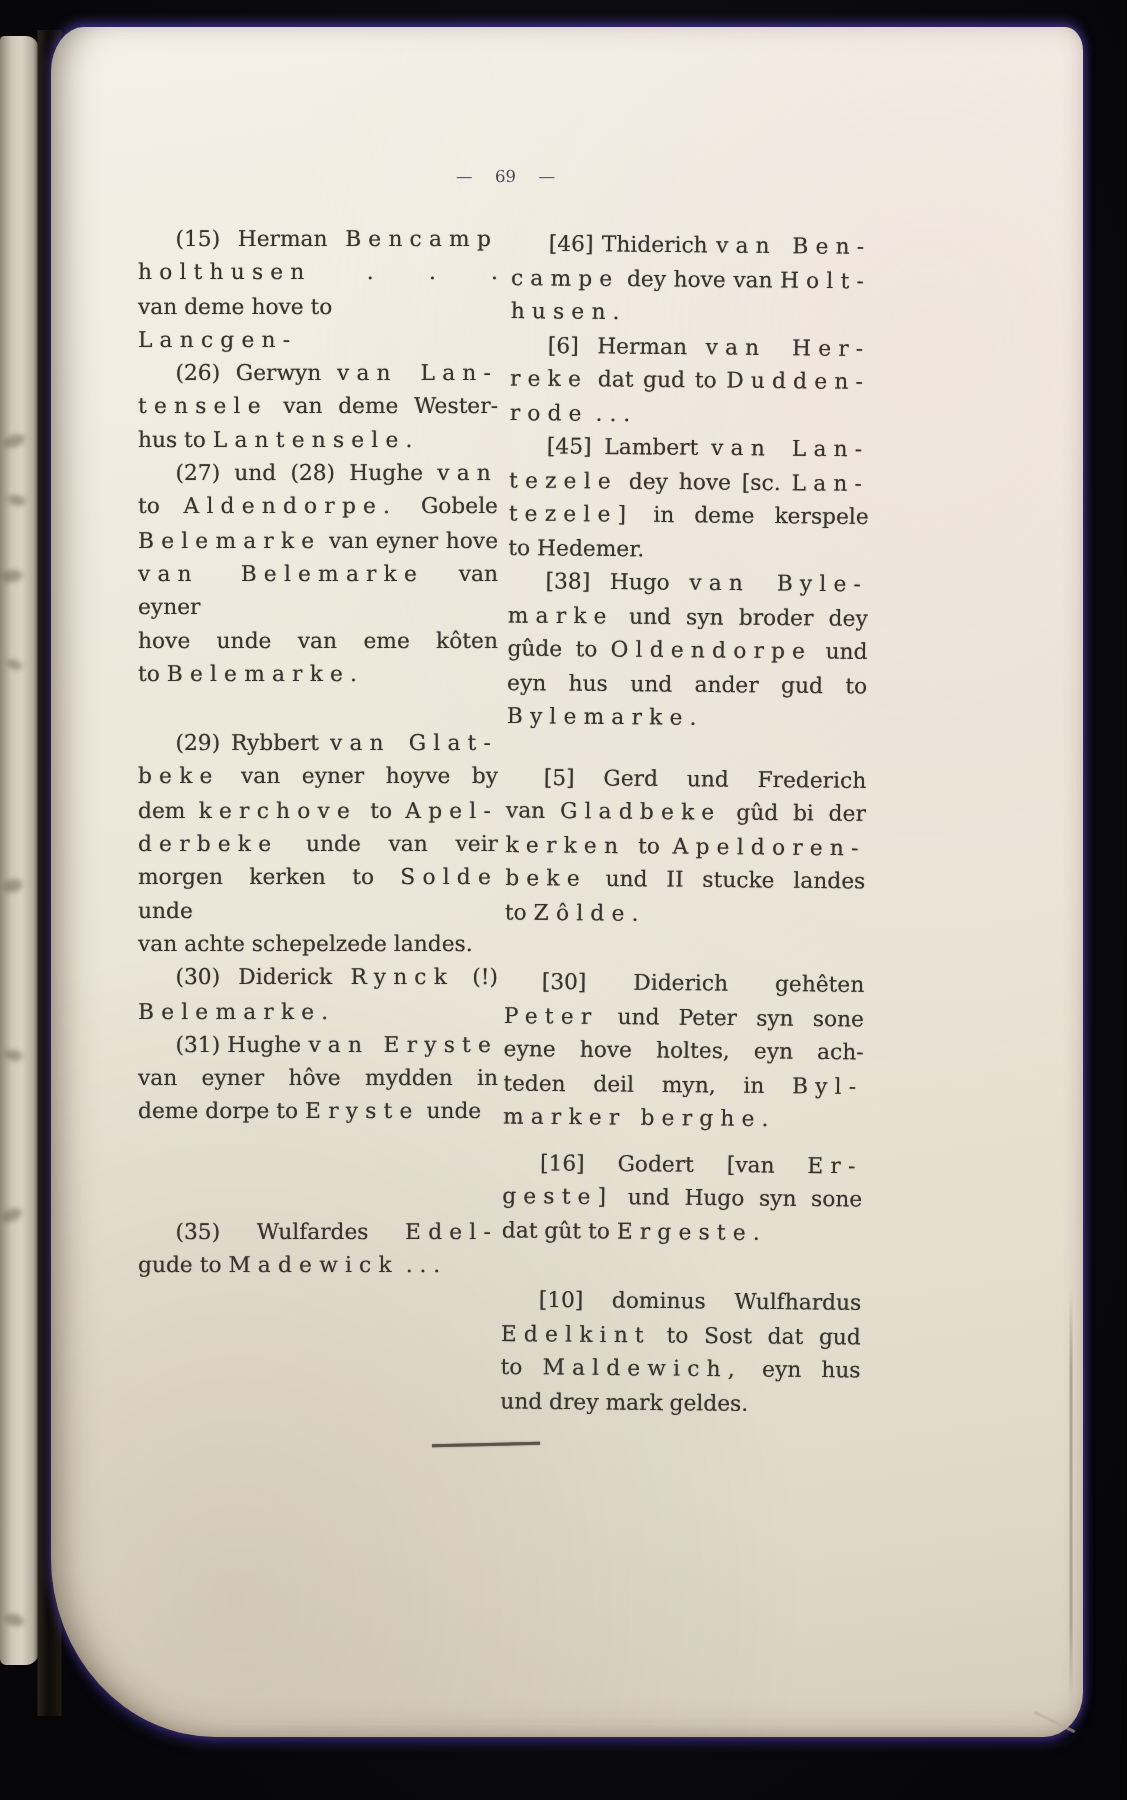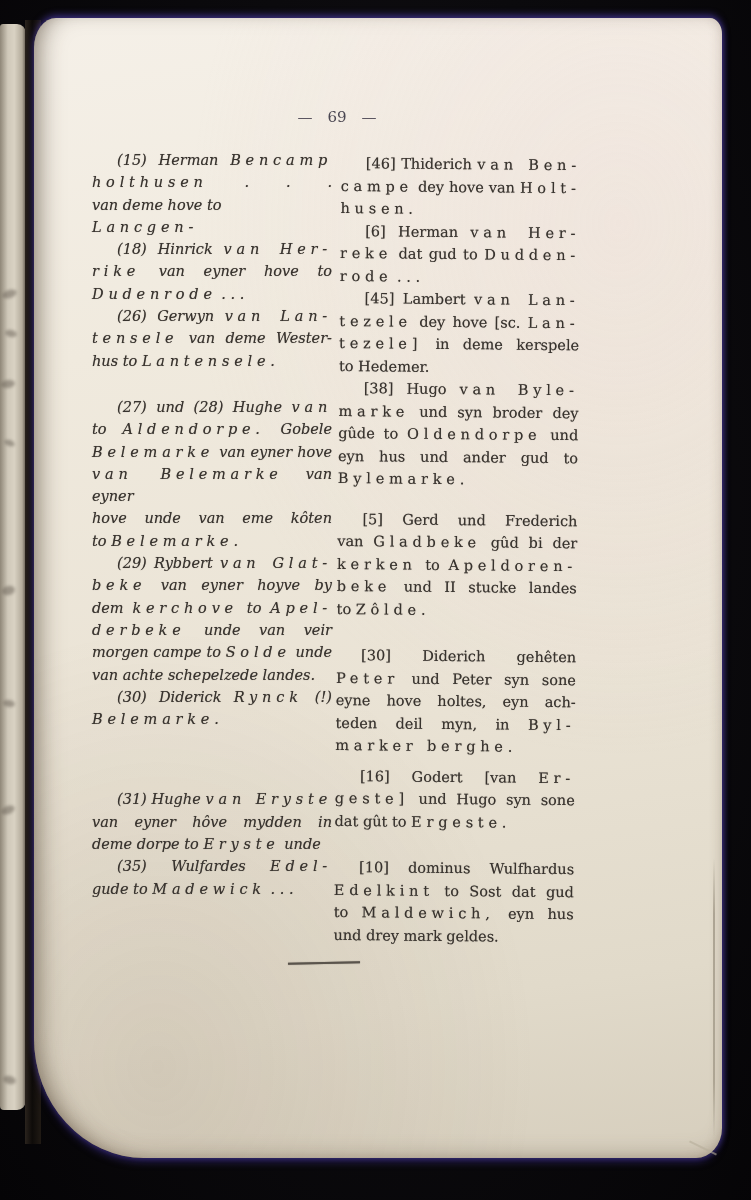--- a/index.html
+++ b/index.html
@@ -20,25 +20,25 @@
     background:linear-gradient(172deg,#f5f0e8 0%,#f0eade 28%,#eae3d5 58%,#e1daca 84%,#d6cebd 100%);
     box-shadow:0 -3px 7px rgba(88,70,190,.6), 0 5px 9px -2px rgba(80,62,180,.55),
       4px 0 8px -4px rgba(84,68,180,.35),
       inset 17px 0 26px -14px rgba(64,50,34,.6),
       inset -6px 0 14px -8px rgba(95,75,60,.35),
       inset 0 -12px 26px -16px rgba(120,100,80,.45);}
   .page::after{content:'';position:absolute;inset:0;border-radius:inherit;z-index:1;pointer-events:none;
     background:radial-gradient(120% 90% at 85% 18%, rgba(238,216,216,.28) 0%, rgba(0,0,0,0) 52%),
       radial-gradient(100% 70% at 18% 92%, rgba(115,92,68,.12) 0%, rgba(0,0,0,0) 55%);}
   .page-inner{position:absolute;left:58px;top:90px;width:494px;z-index:2;}
-  .pagenum-row{width:490px;text-align:center;font-size:15px;line-height:19px;color:#4b4752;}
+  .pagenum-row{width:490px;text-align:center;font-size:11px;line-height:19px;color:#4b4752;}
   .pagenum-dash{margin:0 15px;color:#56515d;}
   .columns{display:flex;margin-top:22px;}
   .col{width:240px;font-size:14.5px;color:#38332e;text-shadow:0 0 .7px rgba(56,51,46,.6);}
-  .col-left{line-height:22.3px;margin-right:9px;font-style:italic;}
+  .col-left{line-height:22.3px;margin-right:9px;}
   .col-right{line-height:22.5px;margin-top:3px;transform:rotate(.55deg);transform-origin:0 0;}
   .para{margin:0;}
   .line{text-align:left;}
   .para .line:not(:last-child){text-align:justify;text-align-last:justify;}
   .line.first{text-indent:25px;}
   .sp{letter-spacing:.33em;}
   .col-left .para:nth-child(4){margin-top:24px;}
   .col-left .para:nth-child(7){margin-top:58px;}
   .col-right .para:nth-child(5){margin-top:18px;}
   .col-right .para:nth-child(6){margin-top:24px;}
@@ -77,43 +77,38 @@
       </div>
 
       <div class="columns">
         <div class="col col-left">
             <div class="para">
               <div class="line first"><span>(15) Herman </span><span class="sp">Bencamp</span></div>
               <div class="line"><span class="sp">holthusen</span><span> . . .</span></div>
               <div class="line"><span>van deme hove to </span><span class="sp">Lancgen-</span></div>
             </div>
             <div class="para">
-              <div class="line first"><span>(18) Hinrick </span><span class="sp">van Her-</span></div>
-              <div class="line"><span class="sp">rike</span><span> van eyner hove to</span></div>
-              <div class="line"><span class="sp">Dudenrode</span><span> . . .</span></div>
-            </div>
-            <div class="para">
               <div class="line first"><span>(26) Gerwyn </span><span class="sp">van Lan-</span></div>
               <div class="line"><span class="sp">tensele</span><span> van deme Wester-</span></div>
               <div class="line"><span>hus to </span><span class="sp">Lantensele.</span></div>
             </div>
             <div class="para">
               <div class="line first"><span>(27) und (28) Hughe </span><span class="sp">van</span></div>
               <div class="line"><span>to </span><span class="sp">Aldendorpe.</span><span> Gobele</span></div>
               <div class="line"><span class="sp">Belemarke</span><span> van eyner hove</span></div>
               <div class="line"><span class="sp">van Belemarke</span><span> van eyner</span></div>
               <div class="line"><span>hove unde van eme kôten</span></div>
               <div class="line"><span>to </span><span class="sp">Belemarke.</span></div>
             </div>
             <div class="para">
               <div class="line first"><span>(29) Rybbert </span><span class="sp">van Glat-</span></div>
               <div class="line"><span class="sp">beke</span><span> van eyner hoyve by</span></div>
               <div class="line"><span>dem </span><span class="sp">kerchove</span><span> to </span><span class="sp">Apel-</span></div>
               <div class="line"><span class="sp">derbeke</span><span> unde van veir</span></div>
-              <div class="line"><span>morgen campe to </span><span class="sp">Solde</span><span> unde</span></div>
+              <div class="line"><span>morgen kerken to </span><span class="sp">Solde</span><span> unde</span></div>
               <div class="line"><span>van achte schepelzede landes.</span></div>
             </div>
             <div class="para">
               <div class="line first"><span>(30) Diderick </span><span class="sp">Rynck</span><span> (!)</span></div>
               <div class="line"><span class="sp">Belemarke.</span></div>
             </div>
             <div class="para">
               <div class="line first"><span>(31) Hughe </span><span class="sp">van Eryste</span></div>
               <div class="line"><span>van eyner hôve mydden in</span></div>
               <div class="line"><span>deme dorpe to </span><span class="sp">Eryste</span><span> unde</span></div>

